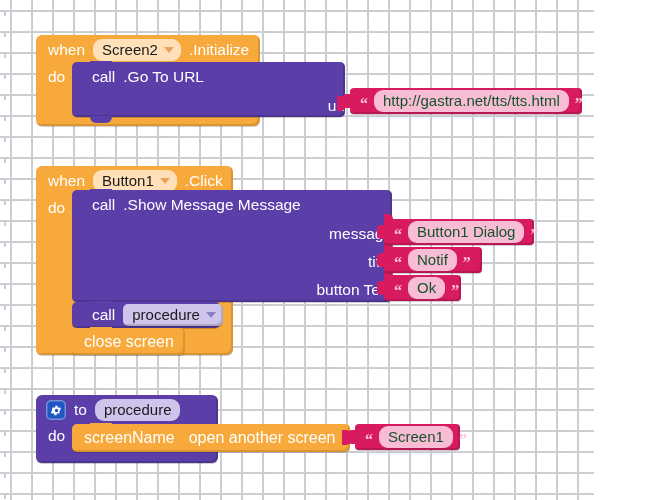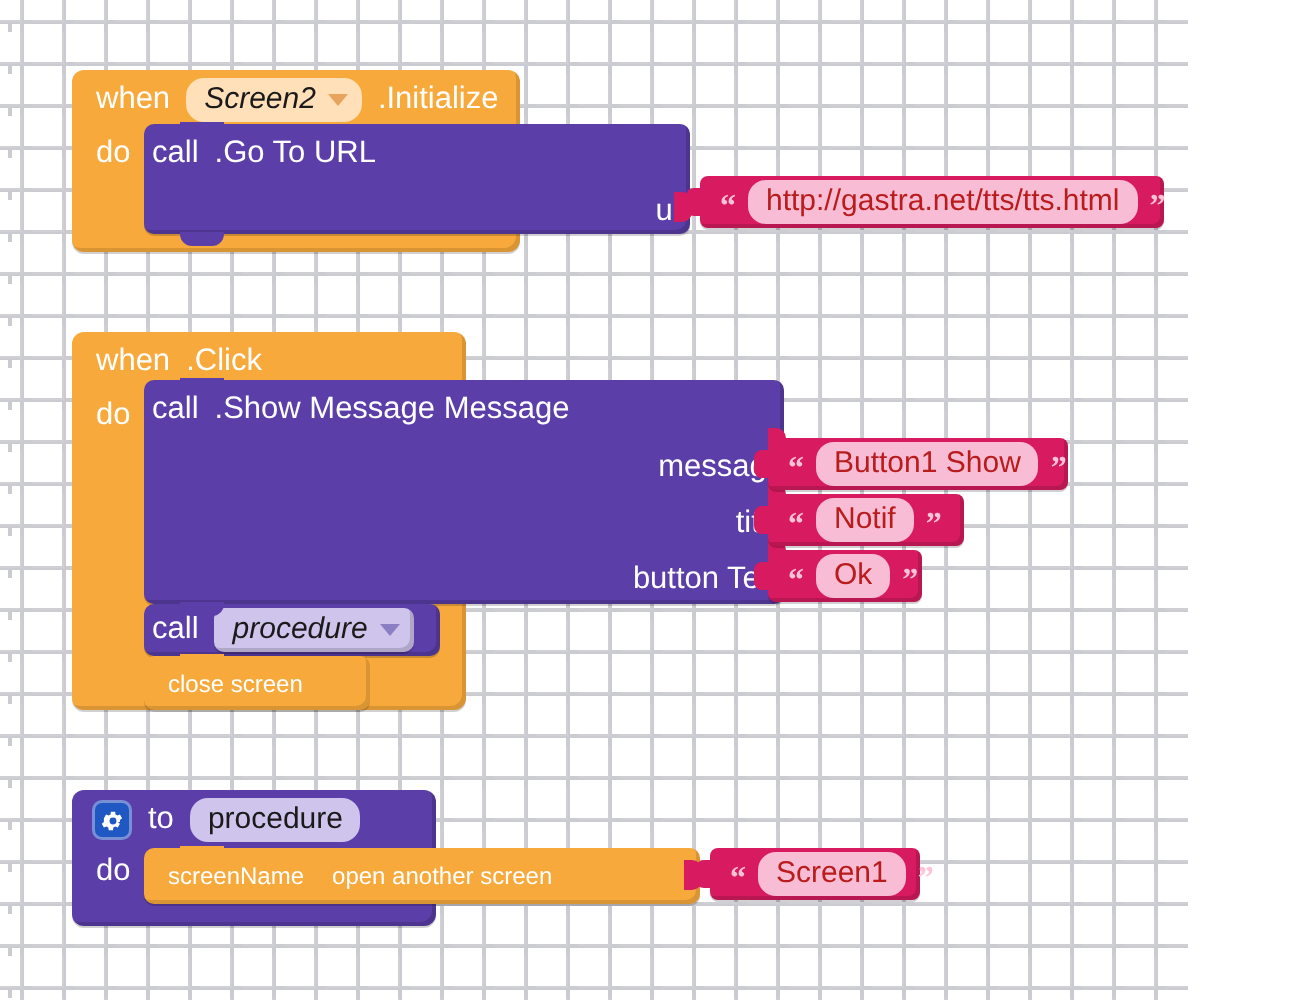--- a/index.html
+++ b/index.html
@@ -64,21 +64,20 @@
   .kw{color:#ffffff;font-size:15.5px;white-space:nowrap;}
 
   
   .dd{
     display:inline-flex;align-items:center;gap:6px;
     border-radius:9px;
     padding:1px 7px 2px 9px;
     font-size:15px;color:#1a1a1a;
     white-space:nowrap;
     line-height:19px;
-    font-style:italic;
   }
   .dd.orange{background:#ffe0b8;}
   .dd.purple{background:#cfc4ec;}
   .tri{
     width:0;height:0;
     border-left:5px solid transparent;
     border-right:5px solid transparent;
     display:inline-block;
   }
   .dd.orange .tri{border-top:6px solid #e8a35c;}
@@ -91,21 +90,21 @@
   }
 
   
   .purple{
     background:#5b3ea8;
     border-radius:5px;
     box-shadow:inset -2px -2px 0 rgba(0,0,0,.15), 0 1px 0 rgba(0,0,0,.18);
   }
   .purple .row1{
     display:flex;align-items:center;gap:8px;
-    height:30px;padding-left:4px;
+    height:30px;padding-left:20px;
     color:#ffffff;font-size:15.5px;white-space:nowrap;
   }
   .argrow{
     display:flex;align-items:center;justify-content:flex-end;
     color:#ffffff;font-size:15.5px;
     height:28px;padding-right:10px;
   }
 
   
   .notch{
@@ -118,36 +117,36 @@
     position:absolute;left:18px;bottom:-6px;
     width:22px;height:7px;
     border-radius:0 0 6px 6px;
   }
 
   
   .ostmt{
     background:#f7a93b;border-radius:5px;
     box-shadow:inset -2px -2px 0 rgba(0,0,0,.12), 0 1px 0 rgba(0,0,0,.18);
     display:flex;align-items:center;
-    color:#ffffff;font-size:12px;white-space:nowrap;
+    color:#ffffff;font-size:16px;white-space:nowrap;
   }
 
   
   .text-blk{
     background:#d81b60;
     border-radius:4px;
     display:flex;align-items:center;gap:6px;
     padding:0 8px 0 10px;
     height:26px;
     box-shadow:inset -2px -2px 0 rgba(0,0,0,.14), 0 1px 0 rgba(0,0,0,.18);
     color:#ffd6e4;font-size:14px;
   }
   .quote{font-size:16px;line-height:0;position:relative;top:3px;color:#ffc2d6;font-family:"Liberation Serif",serif;font-weight:bold;}
   .txt-pill{
-    background:#f8bcd4;color:#b91c1c;
+    background:#f8bcd4;color:#14532d;
     border-radius:9px;padding:1px 9px 2px;
     font-size:15px;line-height:19px;white-space:nowrap;
   }
   
   .plug{
     position:absolute;left:-7px;top:6px;
     width:8px;height:14px;
     background:#d81b60;
     border-radius:4px 0 0 4px;
   }
@@ -215,20 +214,24 @@
   <div class="blk text-blk" style="left:350px;top:88px;width:232px;">
     <span class="plug"></span>
     <span class="quote">“</span>
     <span class="txt-pill">http://gastra.net/tts/tts.html</span>
     <span class="quote">”</span>
   </div>
 
   <div class="blk event" style="left:36px;top:166px;width:197px;height:189px;">
     <div class="hdr">
       <span class="kw">when</span>
+      <span class="dd orange">
+        <span>Button1</span>
+        <span class="tri"></span>
+      </span>
       <span class="kw">.Click</span>
     </div>
     <div class="body">
       <div class="dolbl">do</div>
     </div>
   </div>
 
   <div class="blk purple" style="left:72px;top:190px;width:320px;height:112px;">
     <span class="notch" style="background:#5b3ea8;"></span>
     <div class="row1">
@@ -246,21 +249,21 @@
     </div>
     <span class="socket" style="right:-1px;top:24px;background:#d81b60;"></span>
     <span class="socket" style="right:-1px;top:52px;background:#d81b60;"></span>
     <span class="socket" style="right:-1px;top:80px;background:#d81b60;"></span>
     <span class="notch-b" style="background:#5b3ea8;"></span>
   </div>
 
   <div class="blk text-blk" style="left:384px;top:219px;width:150px;">
     <span class="plug"></span>
     <span class="quote">“</span>
-    <span class="txt-pill">Button1 Show</span>
+    <span class="txt-pill">Button1 Dialog</span>
     <span class="quote">”</span>
   </div>
 
   <div class="blk text-blk" style="left:384px;top:247px;width:98px;">
     <span class="plug"></span>
     <span class="quote">“</span>
     <span class="txt-pill">Notif</span>
     <span class="quote">”</span>
   </div>
 

